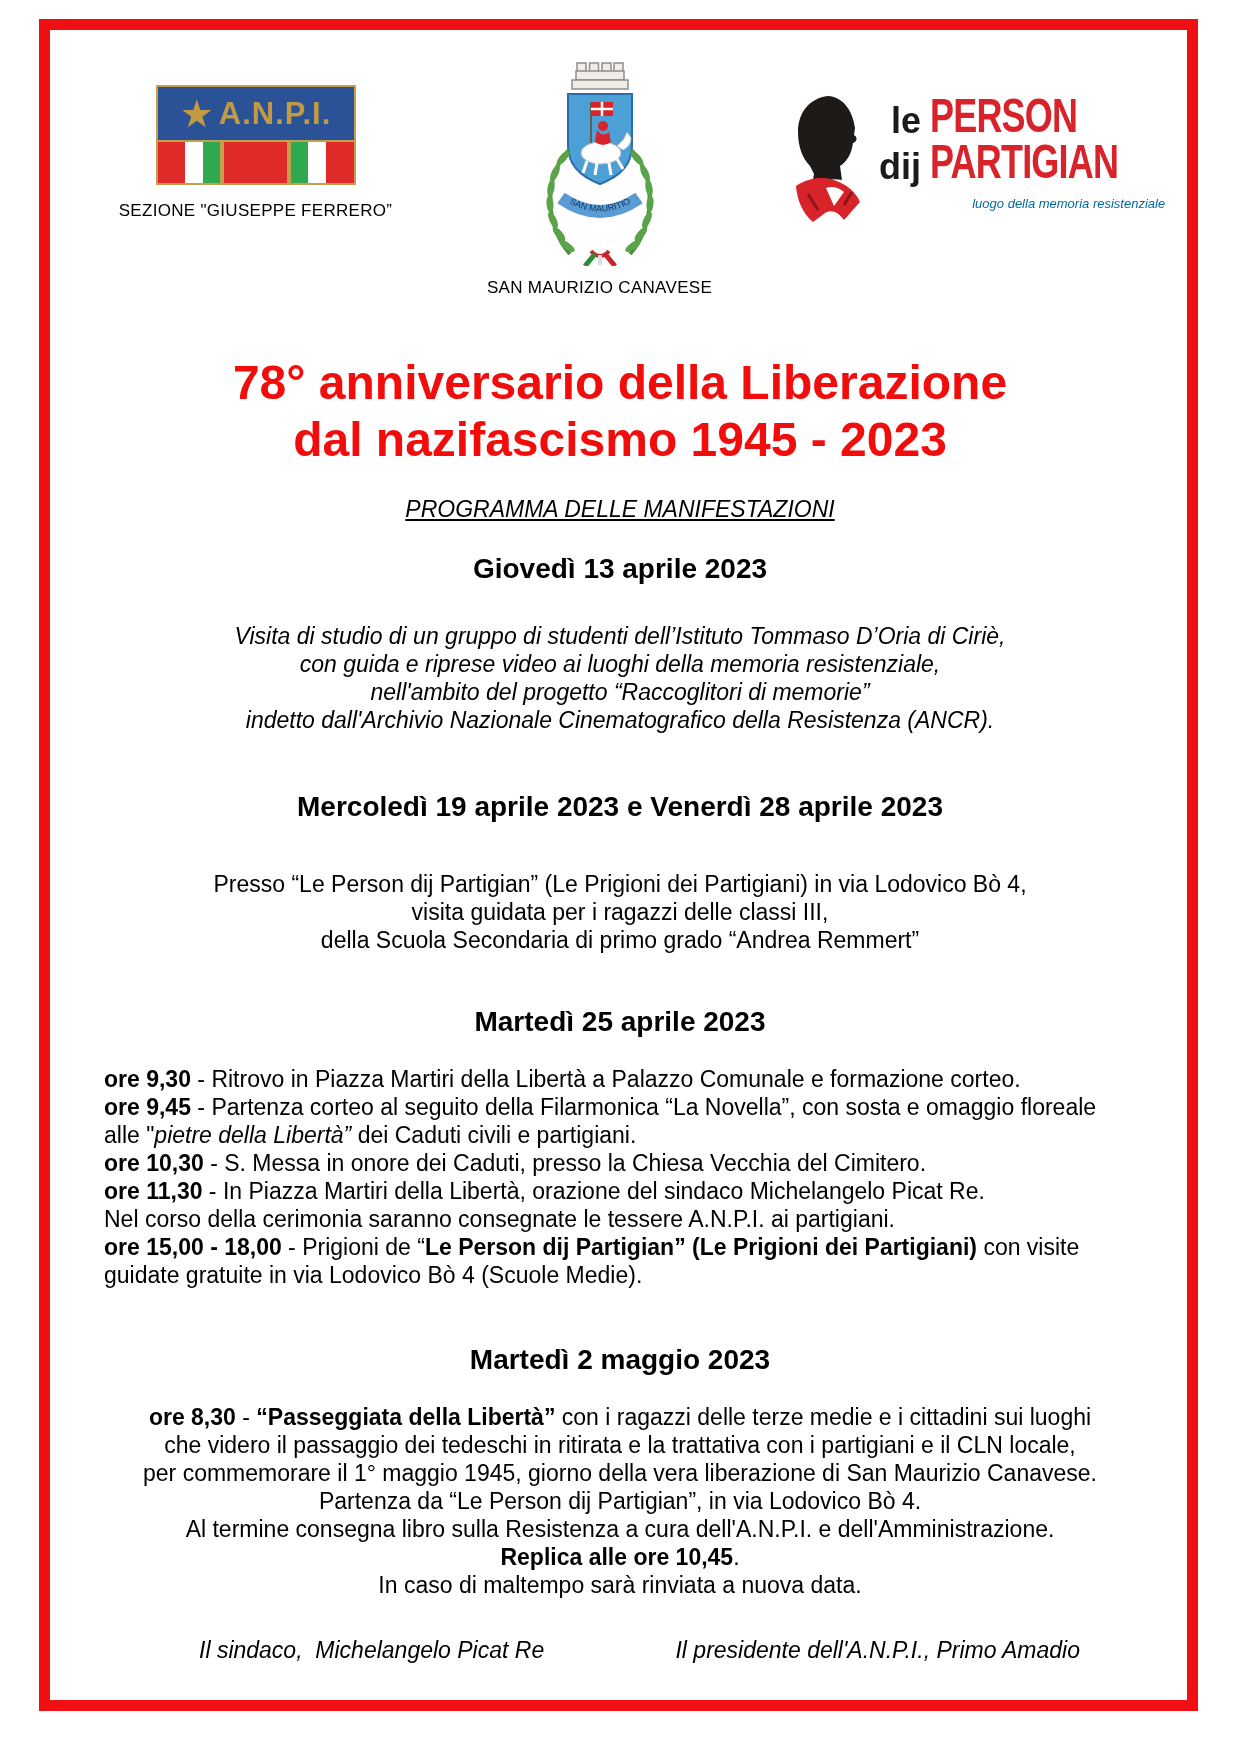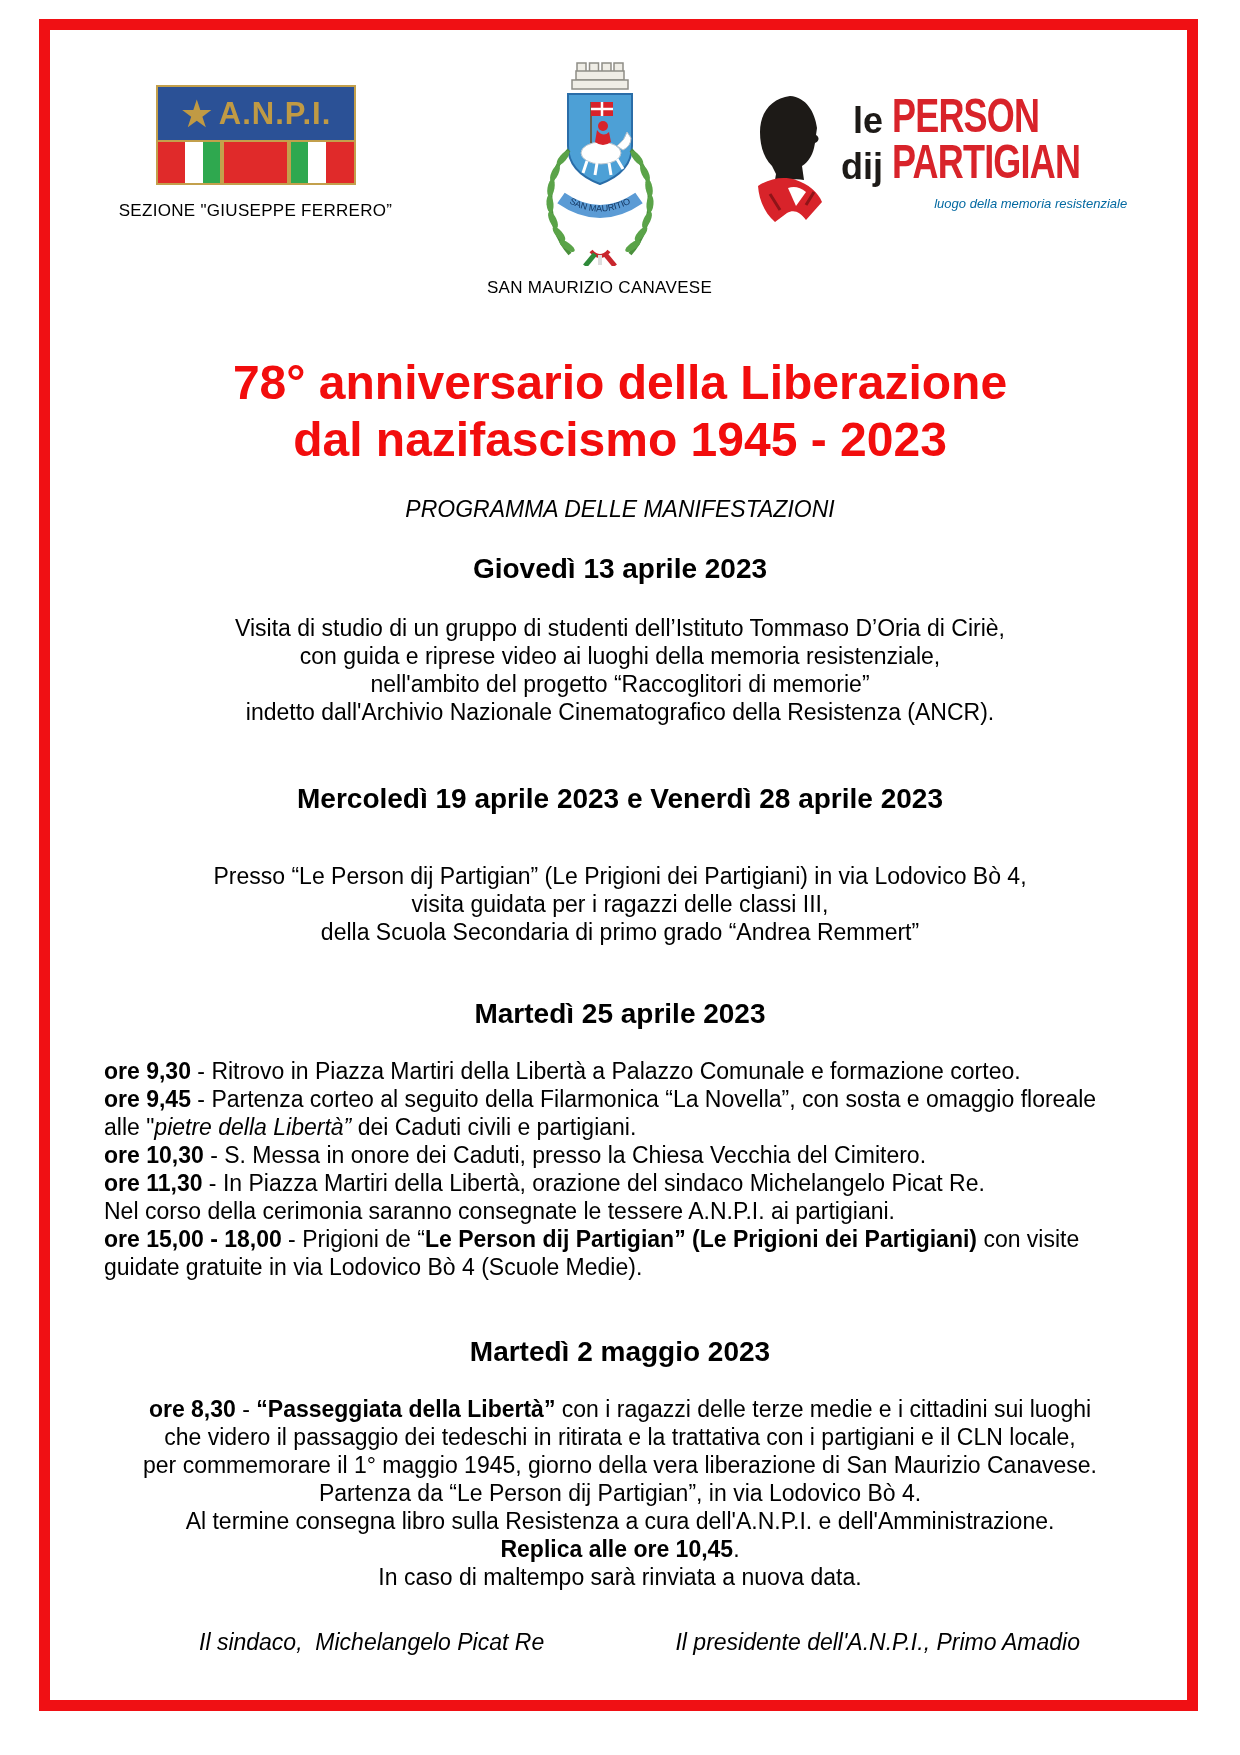--- a/index.html
+++ b/index.html
@@ -18,35 +18,35 @@
   .anpi-top{flex:1.3;background:var(--anpi_blue,#2b5196);display:flex;align-items:center;justify-content:center;gap:5px;}
   .anpi-star{color:var(--anpi_gold,#c09a44);font-size:38px;line-height:1;}
   .anpi-acronym{color:var(--anpi_gold,#c09a44);font-weight:bold;font-size:31px;letter-spacing:1px;}
   .anpi-stripes{flex:1;display:flex;border-top:2px solid #c3a04c;}
   .anpi-stripes span{height:100%;}
   .st-r{background:#e02a2a;}.st-w{background:#fff;}.st-g{background:#2fa84f;}.st-au{background:#c3a04c;}
   .f14{flex:14;}.f9{flex:9;}.f2{flex:2;}.f32{flex:32;}
   .logo-caption{margin-top:16px;font-size:17px;letter-spacing:.3px;}
   .comune-block{position:absolute;left:452px;top:58px;width:295px;text-align:center;}
   .comune-block .logo-caption{margin-top:8px;}
-  .partigian-block{position:absolute;left:752px;top:94px;display:flex;align-items:flex-start;}
+  .partigian-block{position:absolute;left:790px;top:94px;display:flex;align-items:flex-start;}
   .partigian-text{margin-left:4px;}
   .pt-grid{display:grid;grid-template-columns:auto auto;column-gap:9px;align-items:end;}
   .pt-black{font-weight:bold;color:#1d1a17;font-size:36px;line-height:40px;text-align:right;transform:scaleY(1.05);}
   .pt-red{font-weight:bold;color:var(--partigian_red,#d8232a);font-size:45px;line-height:46px;letter-spacing:-1px;transform:scaleX(.8) scaleY(1.05);transform-origin:left bottom;white-space:nowrap;}
   .pt-tagline{font-style:italic;color:#0369a1;font-size:13px;text-align:right;margin-top:10px;}
   
   .title{margin:44px 0 0;font-size:48px;line-height:57px;font-weight:bold;text-align:center;color:var(--title_red,#f20d0d);}
   .program-label{text-align:center;margin-top:28px;font-size:23px;font-style:italic;}
-  .program-label span{}
+  .program-label span{text-decoration:underline;}
   
   section h2{font-size:28px;line-height:34px;font-weight:bold;text-align:center;margin:0;}
   .lines{font-size:23px;line-height:28px;text-align:center;padding:0 104px;}
   .line{min-height:28px;}
-  .s1 h2{margin-top:29px;} .s1 .lines{margin-top:28px;}
+  .s1 h2{margin-top:29px;} .s1 .lines{margin-top:36px;font-style:italic;}
   .s2 h2{margin-top:56px;} .s2 .lines{margin-top:46px;}
   .s3 h2{margin-top:51px;} .s3 .lines{margin-top:26px;text-align:left;}
   .s4 h2{margin-top:54px;} .s4 .lines{margin-top:26px;}
   
   footer{margin-top:38px;display:flex;font-size:23px;font-style:italic;padding:0 160px 0 199px;justify-content:space-between;gap:35px;}
   footer span{white-space:pre-wrap;}
 </style>
 </head>
 <body>
 

